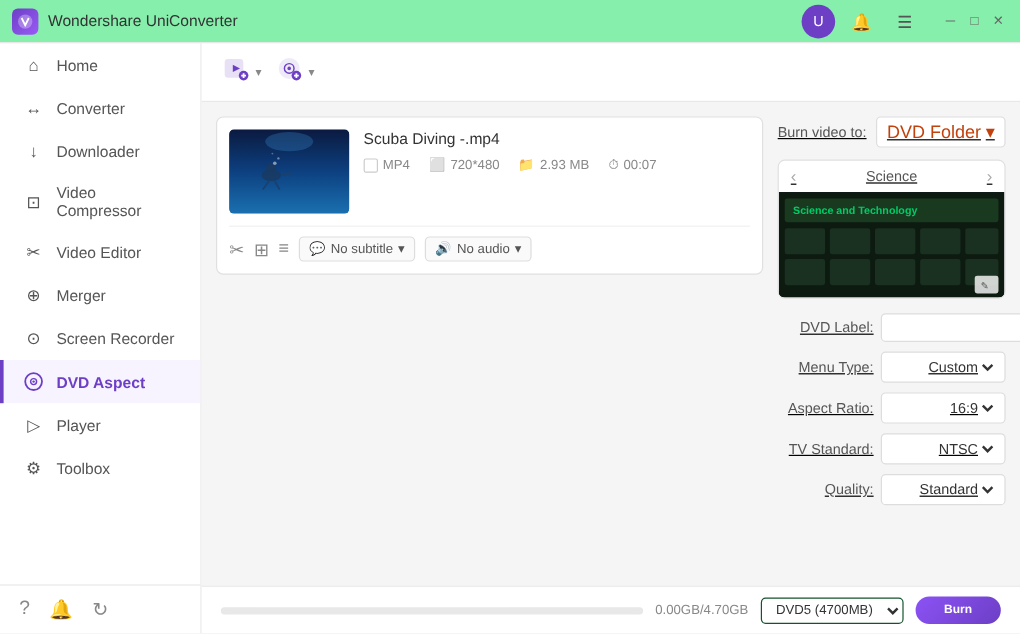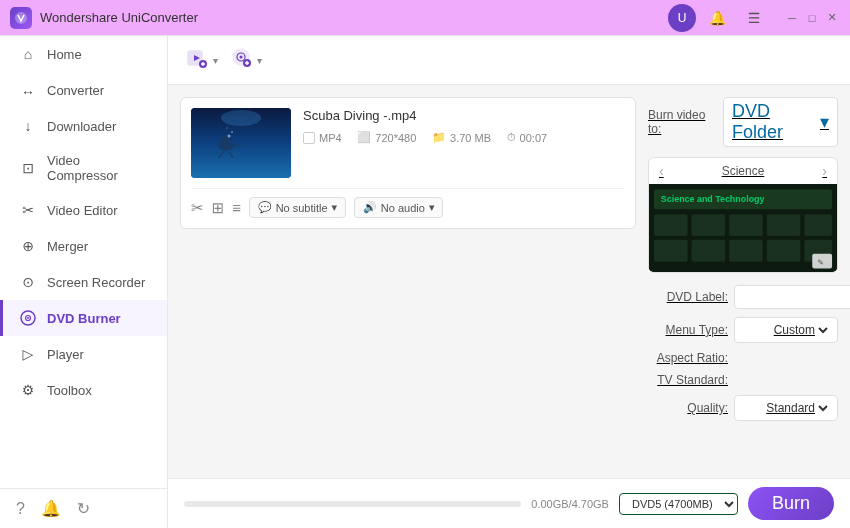--- a/index.html
+++ b/index.html
@@ -9,21 +9,21 @@
       background: #f5f5f5;
       width: 850px;
       height: 528px;
       overflow: hidden;
       display: flex;
       flex-direction: column;
     }
 
     
     .title-bar {
-      background: #f0abfc;
+      background: #86efac;
       height: 36px;
       display: flex;
       align-items: center;
       padding: 0 10px;
       border-bottom: 1px solid #e8e8e8;
       flex-shrink: 0;
     }
     .title-bar-logo {
       width: 22px;
       height: 22px;
@@ -273,22 +273,22 @@
       justify-content: flex-end;
       gap: 8px;
       margin-bottom: 10px;
       font-size: 12px;
       color: #555;
     }
     .burn-to-select {
       border: 1px solid #ddd;
       border-radius: 4px;
       padding: 3px 8px;
-      font-size: 18px;
-      color: #0369a1;
+      font-size: 15px;
+      color: #c2410c;
       background: #fff;
       cursor: pointer;
       display: flex;
       align-items: center;
       gap: 4px;
     }
 
     
     .preview-card {
       background: #fff;
@@ -403,22 +403,22 @@
       color: #333;
       background: #fff;
       cursor: pointer;
     }
     .burn-btn {
       background: linear-gradient(135deg, #8c52f5, #6c3fc5);
       color: white;
       border: none;
       border-radius: 20px;
       padding: 6px 24px;
-      font-size: 18px;
-      font-weight: 400;
+      font-size: 10px;
+      font-weight: 700;
       cursor: pointer;
       white-space: nowrap;
     }
   </style>
 </head>
 <body>
 
 <div class="title-bar">
   <div class="title-bar-logo">
     <svg width="14" height="14" viewBox="0 0 14 14">
@@ -471,21 +471,21 @@
       <span>Screen Recorder</span>
     </div>
     <div class="sidebar-item active">
       <div class="sidebar-icon">
         <svg width="16" height="16" viewBox="0 0 16 16">
           <circle cx="8" cy="8" r="7" fill="none" stroke="#6c3fc5" stroke-width="1.5"></circle>
           <circle cx="8" cy="8" r="2.5" fill="none" stroke="#6c3fc5" stroke-width="1.2"></circle>
           <circle cx="8" cy="8" r="1" fill="#6c3fc5"></circle>
         </svg>
       </div>
-      <span>DVD Burner</span>
+      <span>DVD Aspect</span>
     </div>
     <div class="sidebar-item">
       <div class="sidebar-icon">▷</div>
       <span>Player</span>
     </div>
     <div class="sidebar-item">
       <div class="sidebar-icon">⚙</div>
       <span>Toolbox</span>
     </div>
     <div class="sidebar-footer">
@@ -558,21 +558,21 @@
                 <div class="video-meta-item">
                   <div class="video-meta-check"></div>
                   <span>MP4</span>
                 </div>
                 <div class="video-meta-item">
                   <span>⬜</span>
                   <span>720*480</span>
                 </div>
                 <div class="video-meta-item">
                   <span>📁</span>
-                  <span>3.70 MB</span>
+                  <span>2.93 MB</span>
                 </div>
                 <div class="video-meta-item">
                   <span>⏱</span>
                   <span>00:07</span>
                 </div>
               </div>
             </div>
           </div>
           <div class="video-card-bottom">
             <span class="video-action-icon">✂</span>
@@ -644,23 +644,35 @@
             <div class="setting-select">
               <select>
                 <option>Custom</option>
                 <option>None</option>
                 <option>Template</option>
               </select>
             </div>
           </div>
           <div class="setting-row">
             <span class="setting-label" style="width:80px;">Aspect Ratio:</span>
+            <div class="setting-select">
+              <select>
+                <option>16:9</option>
+                <option>4:3</option>
+              </select>
+            </div>
           </div>
           <div class="setting-row">
             <span class="setting-label" style="width:80px;">TV Standard:</span>
+            <div class="setting-select">
+              <select>
+                <option>NTSC</option>
+                <option>PAL</option>
+              </select>
+            </div>
           </div>
           <div class="setting-row">
             <span class="setting-label" style="width:80px;">Quality:</span>
             <div class="setting-select">
               <select>
                 <option>Standard</option>
                 <option>High</option>
                 <option>Low</option>
               </select>
             </div>

